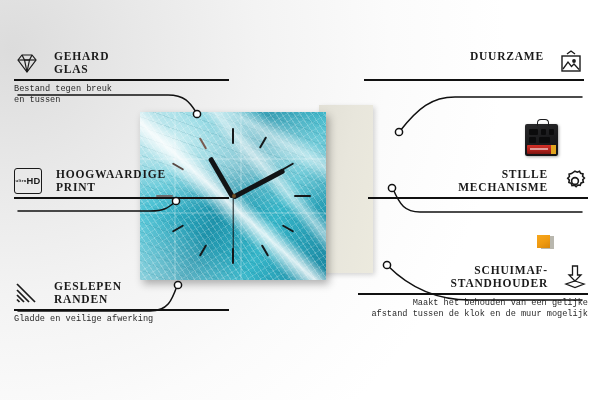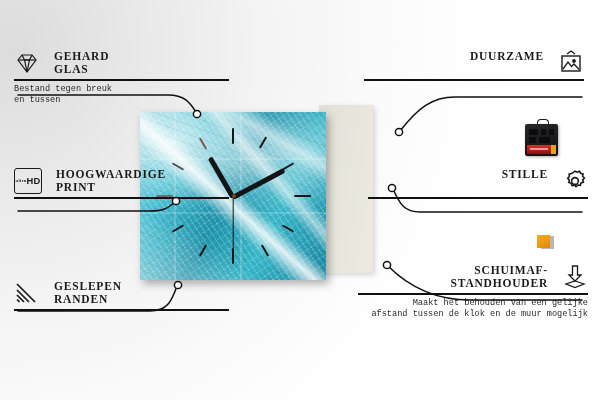--- a/index.html
+++ b/index.html
@@ -234,20 +234,23 @@
             <path d="M3 15 L10 22"></path>
             <path d="M3 19.5 L5.5 22"></path>
         </svg>
       </span>
       <span class="ttl">
         <span>GESLEPEN</span><br>
         <span>RANDEN</span>
       </span>
     </div>
     <div class="rule"></div>
+    <div class="desc">
+      <span>Gladde en veilige afwerking</span>
+    </div>
   </div>
 
   <div class="feat right f4">
     <div class="head">
       <span class="ico">
         <svg viewBox="0 0 26 26" width="26" height="26" fill="none" stroke="#1a1a1a" stroke-width="1.4">
           <path d="M9 4 L13 1 L17 4"></path>
           <rect x="4" y="6" width="18" height="15"></rect>
           <circle cx="16" cy="11" r="1.9" fill="#1a1a1a" stroke="none"></circle>
           <path d="M5 19 L10 12 L13.5 16.5 L16 14 L21 19.5" stroke-width="1.3"></path>
@@ -263,20 +266,21 @@
   <div class="feat right f5">
     <div class="head">
       <span class="ico">
         <svg viewBox="0 0 26 26" width="26" height="26" fill="none" stroke="#1a1a1a" stroke-width="1.6">
           <path d="M13 3.2 l2.3 1.0 2.2-1.0 1.1 2.2 2.4 .5 -.4 2.4 1.8 1.7 -1.6 1.8 .6 2.4 -2.3 .8 -.9 2.3 -2.4-.3 -1.7 1.7 -1.7-1.6 -2.4 .5 -.8-2.3 -2.3-.9 .4-2.4 -1.6-1.8 1.7-1.7 -.3-2.4 2.4-.5 Z"></path>
           <circle cx="13" cy="13" r="3.4"></circle>
         </svg>
       </span>
       <span class="ttl">
         <span>STILLE</span><br>
+        <span>MECHANISME</span>
       </span>
     </div>
     <div class="rule"></div>
   </div>
 
   <div class="feat right f6">
     <div class="head">
       <span class="ico">
         <svg viewBox="0 0 26 26" width="26" height="26" fill="none" stroke="#1a1a1a" stroke-width="1.3">
           <path d="M10.5 2 H15.5 V11 H19 L13 17 L7 11 H10.5 Z"></path>

